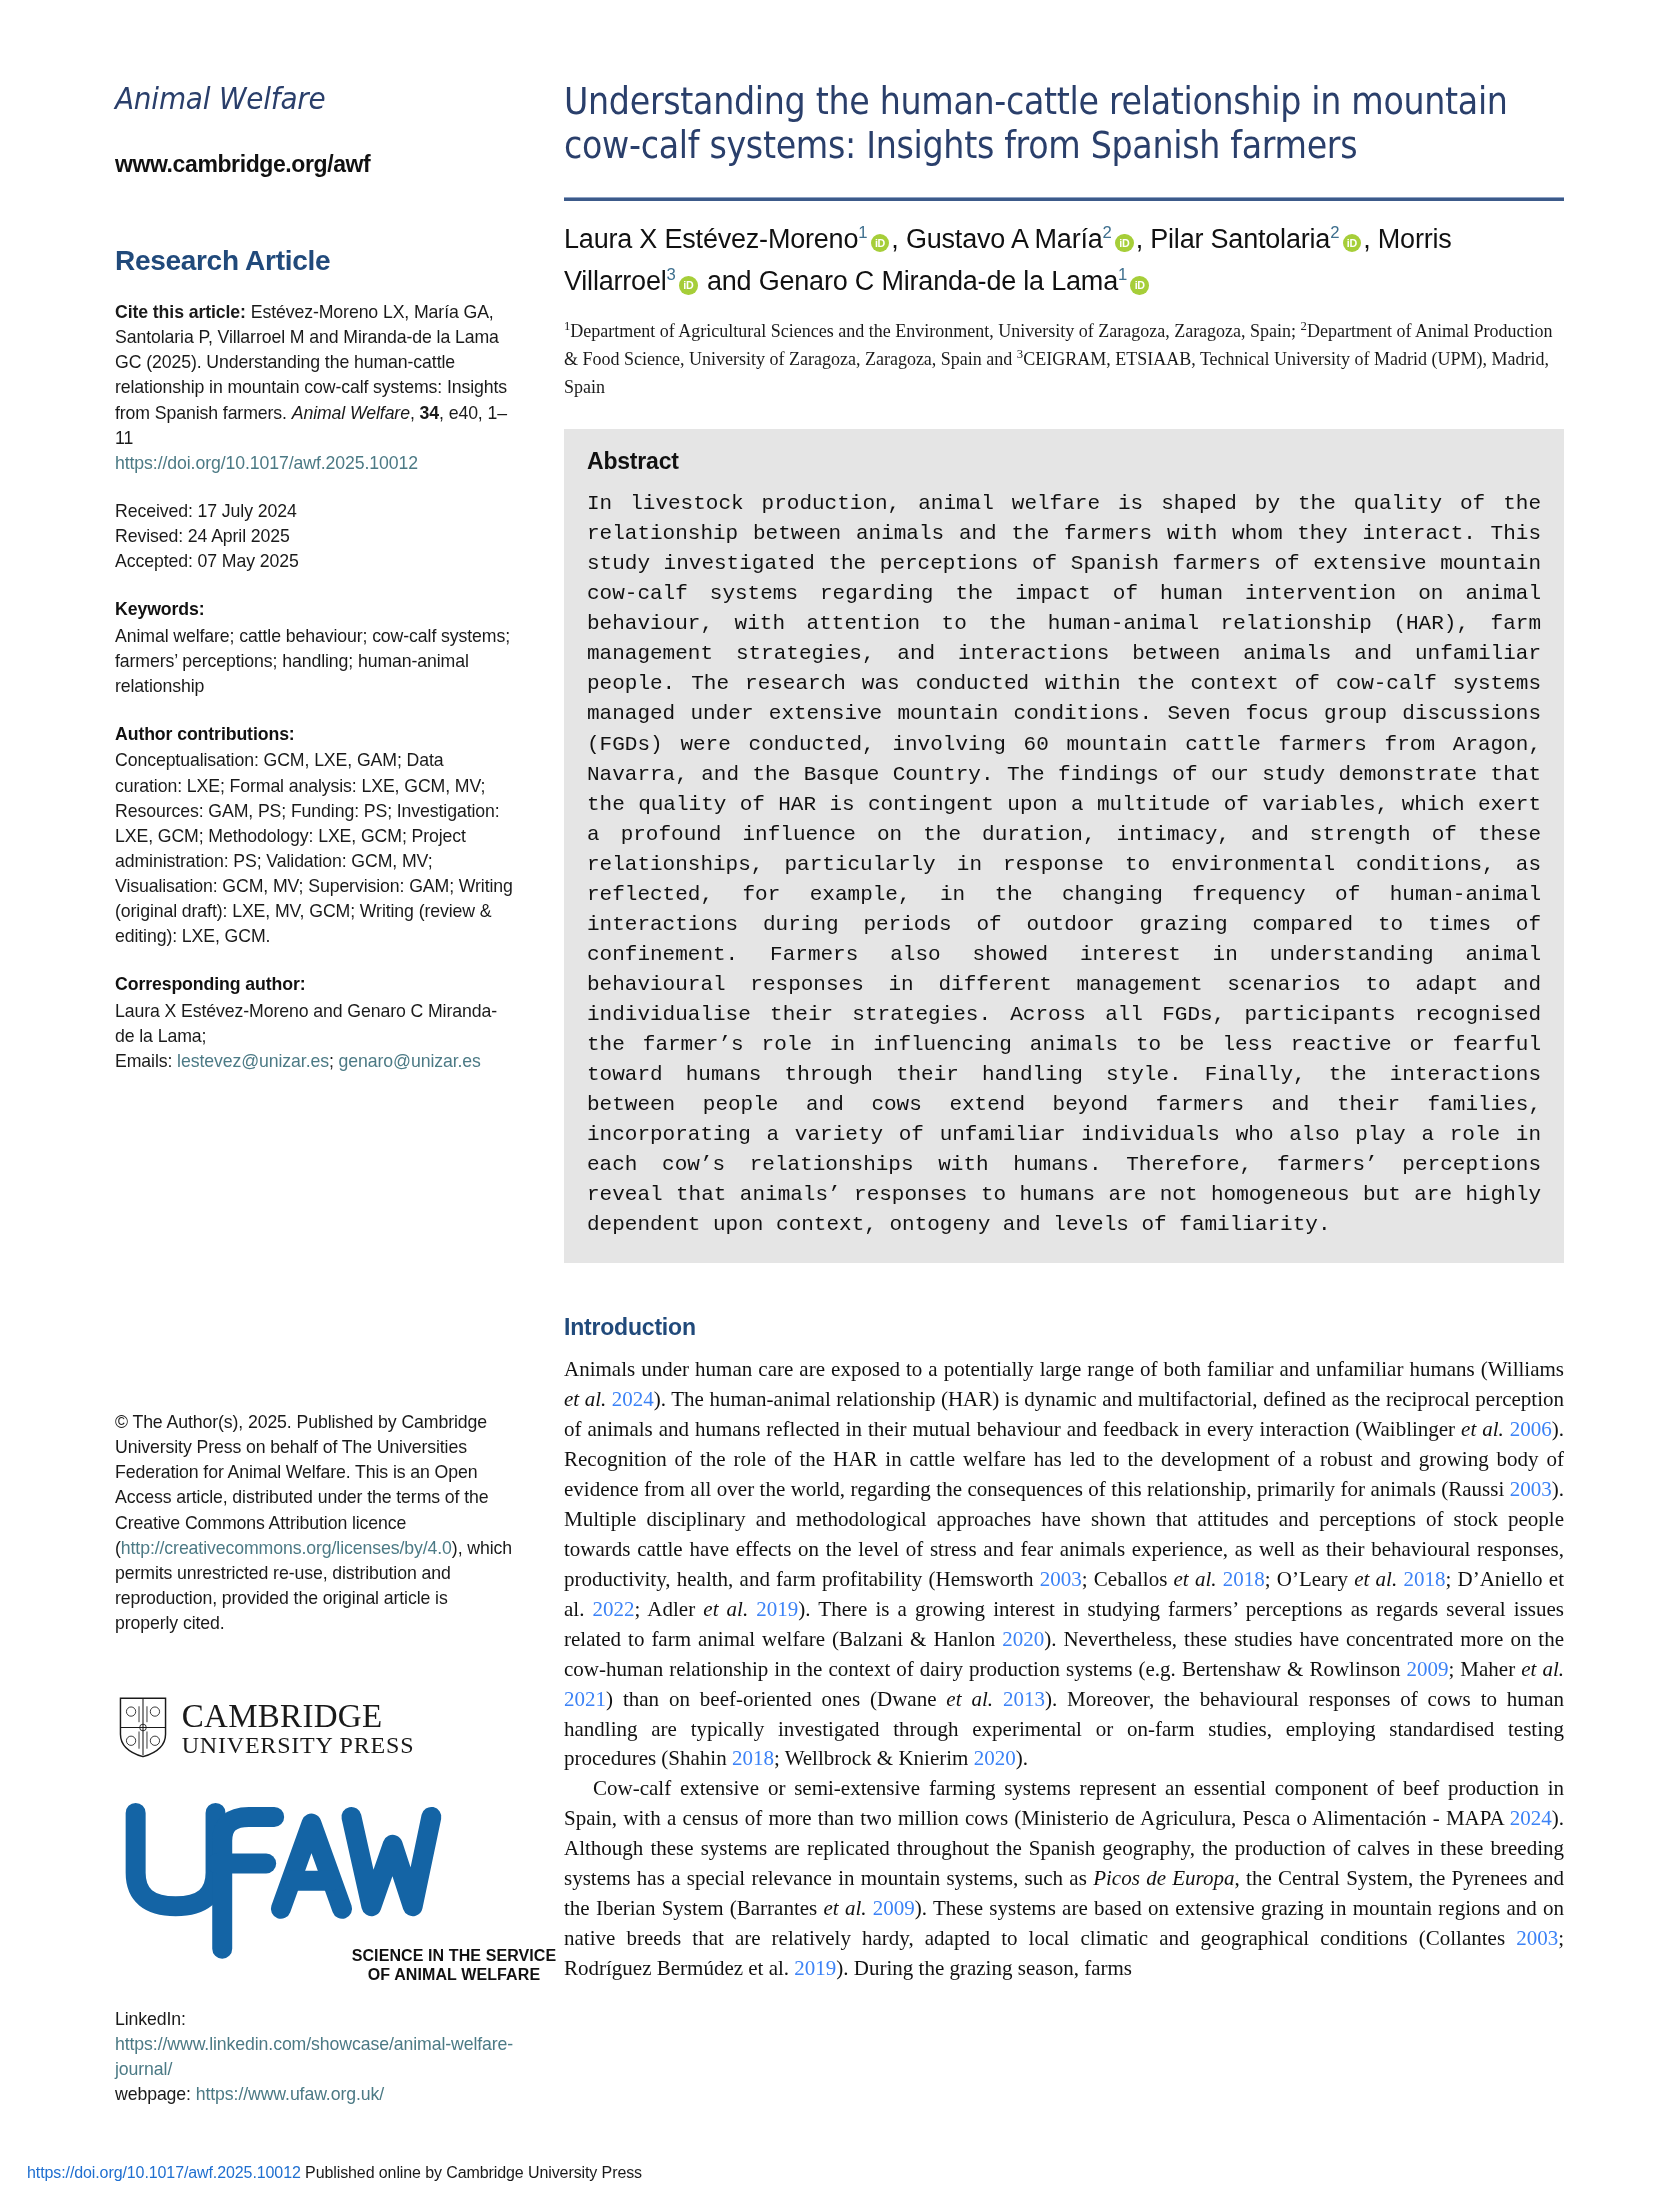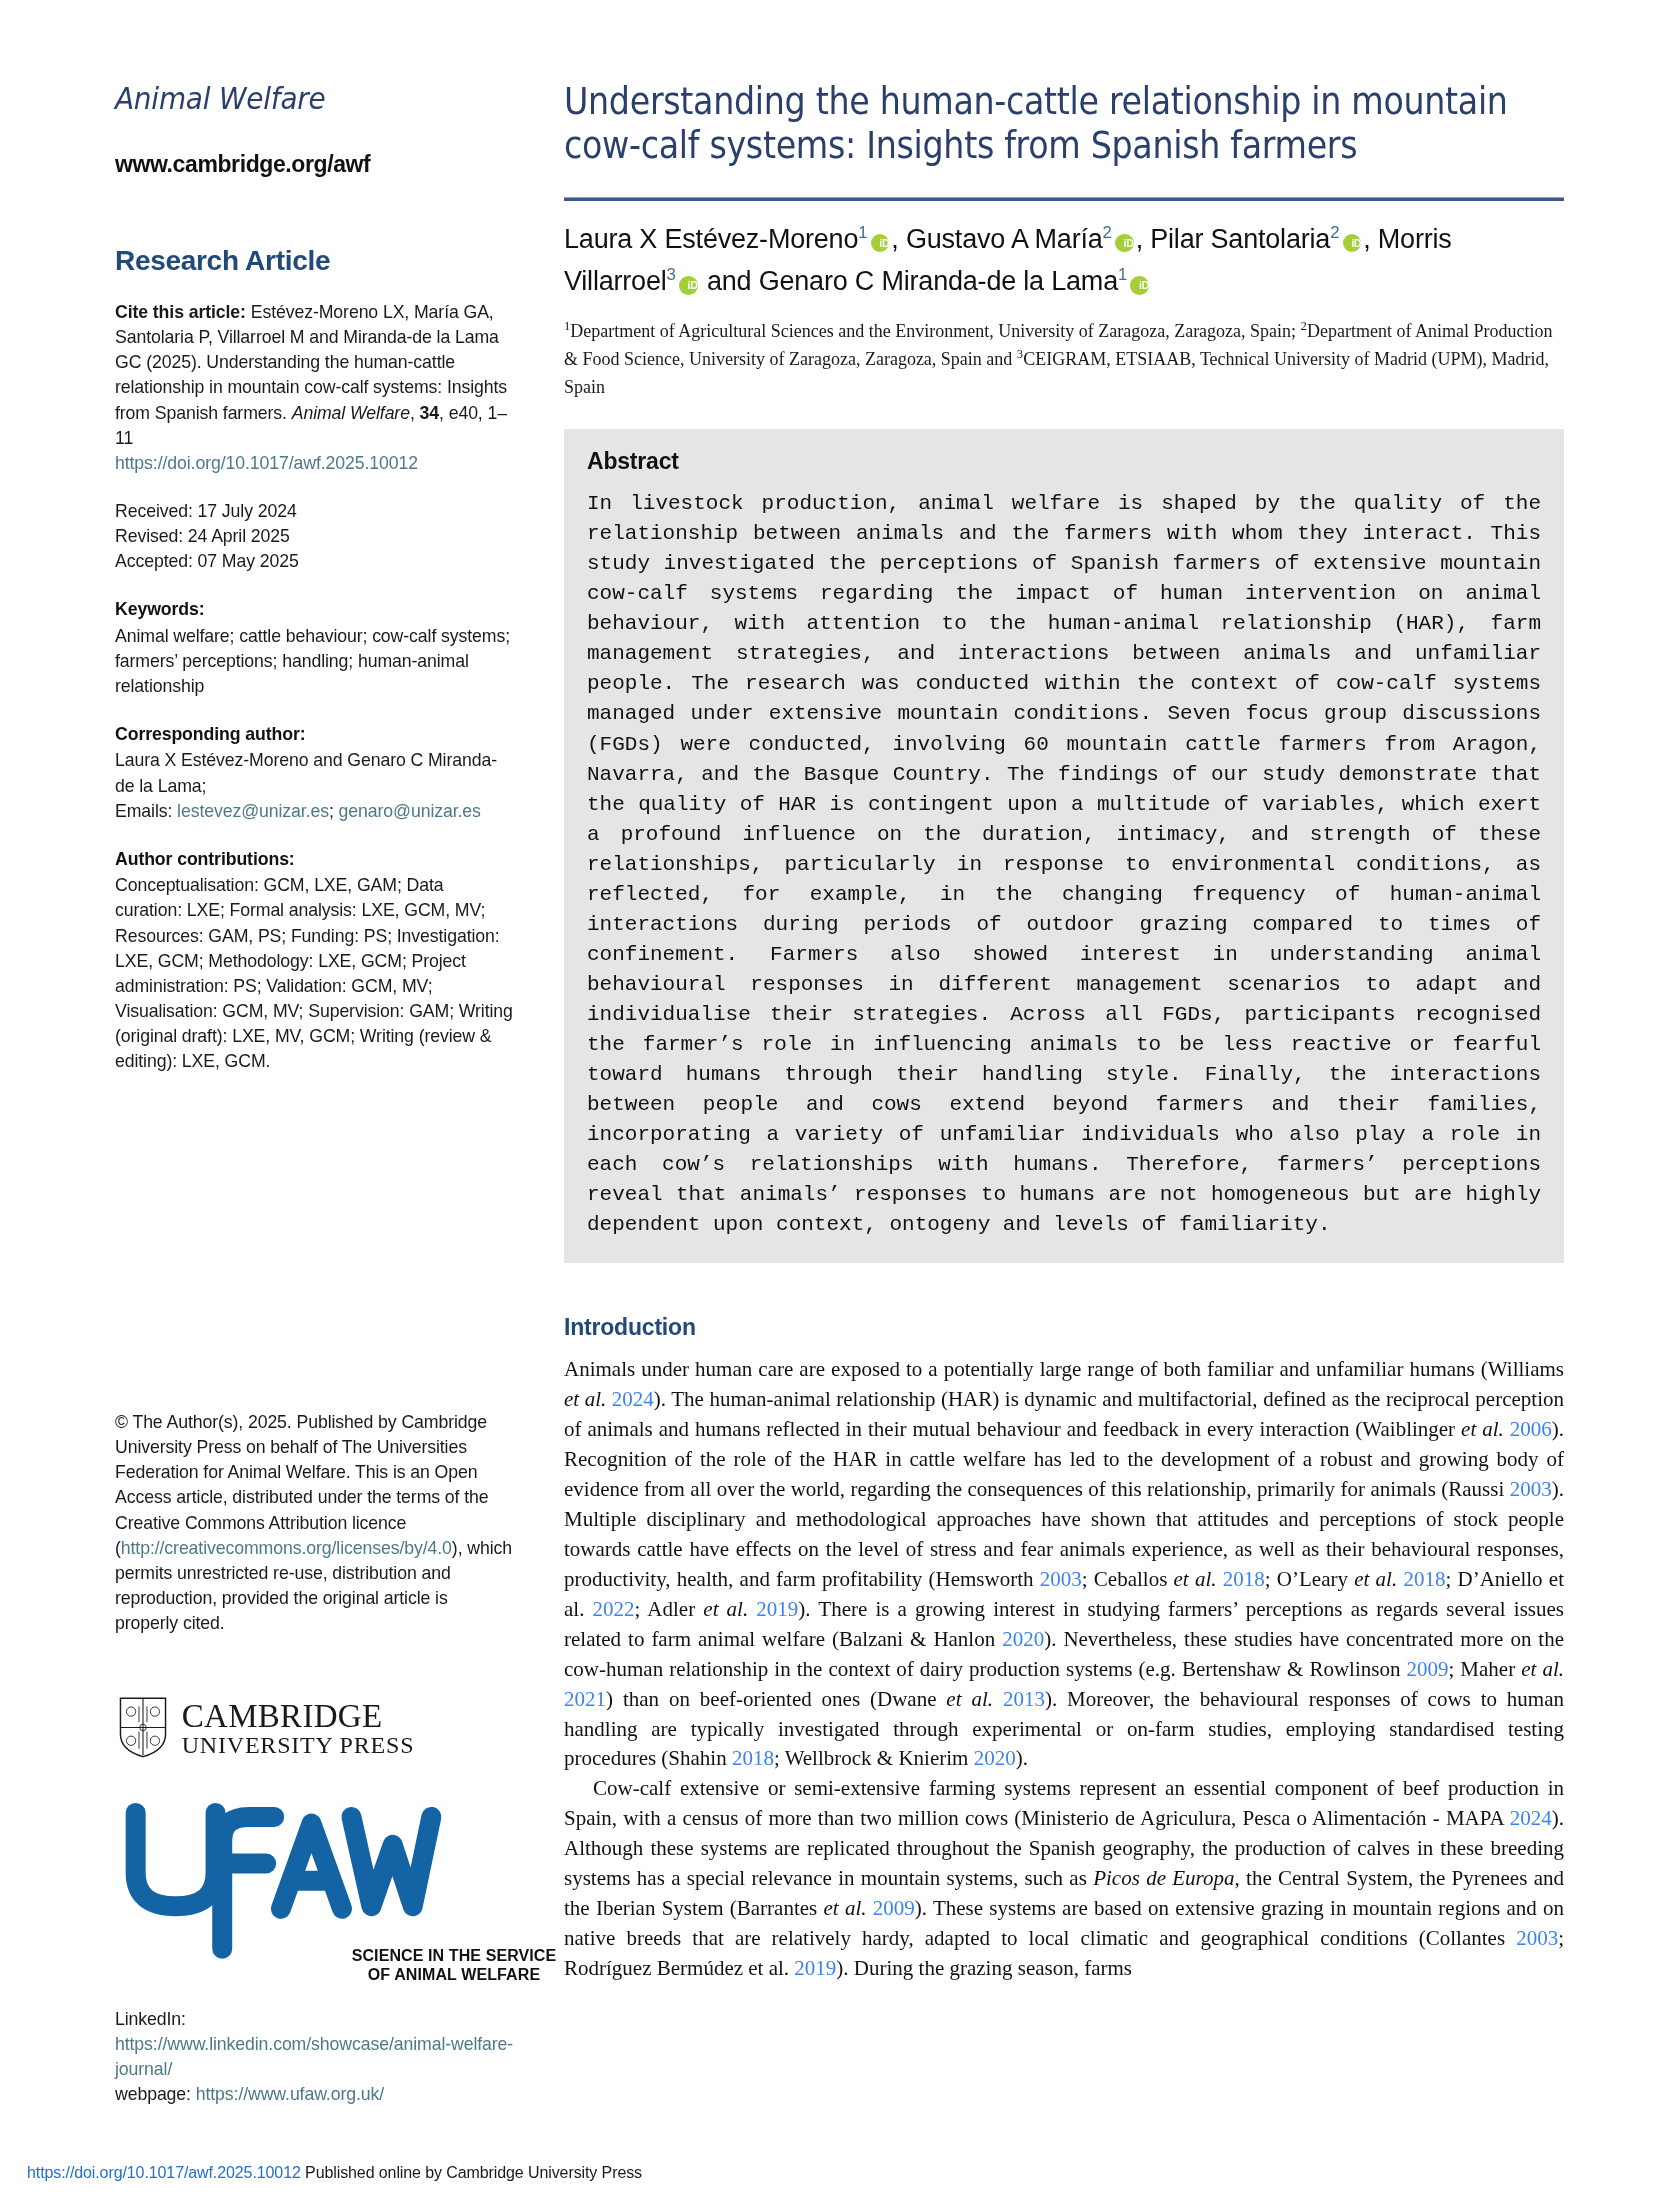--- a/index.html
+++ b/index.html
@@ -147,21 +147,21 @@
   .authors sup { font-size:16.7px; color:#3e6f8e; vertical-align:super; }
   .orcid {
     display:inline-block;
     width:18.7px; height:18.7px;
     border-radius:50%;
     background:#a6ce39;
     color:#ffffff;
     font-size:10.7px;
     font-weight:bold;
     line-height:18.7px;
-    text-align:right;
+    text-align:center;
     vertical-align:1.3px;
     margin:0 2px 0 3.3px;
     font-family:"Liberation Sans", sans-serif;
     letter-spacing:-0.3px;
   }
   .affil {
     font-family:"Liberation Serif", serif;
     font-size:18px;
     line-height:1.52;
     color:#1a1a1a;
@@ -241,28 +241,28 @@
       <div>Revised: 24 April 2025</div>
       <div>Accepted: 07 May 2025</div>
     </div>
 
     <div class="side-block">
       <div class="side-h">Keywords:</div>
       <div>Animal welfare; cattle behaviour; cow-calf systems; farmers’ perceptions; handling; human-animal relationship</div>
     </div>
 
     <div class="side-block">
+      <div class="side-h">Author contributions:</div>
+      <div>Conceptualisation: GCM, LXE, GAM; Data curation: LXE; Formal analysis: LXE, GCM, MV; Resources: GAM, PS; Funding: PS; Investigation: LXE, GCM; Methodology: LXE, GCM; Project administration: PS; Validation: GCM, MV; Visualisation: GCM, MV; Supervision: GAM; Writing (original draft): LXE, MV, GCM; Writing (review &amp; editing): LXE, GCM.</div>
+    </div>
+
+    <div class="side-block">
       <div class="side-h">Corresponding author:</div>
       <div>Laura X Estévez-Moreno and Genaro C Miranda-de la Lama;</div>
       <div><span>Emails: </span><span class="link">lestevez@unizar.es</span><span>; </span><span class="link">genaro@unizar.es</span></div>
-    </div>
-
-    <div class="side-block">
-      <div class="side-h">Author contributions:</div>
-      <div>Conceptualisation: GCM, LXE, GAM; Data curation: LXE; Formal analysis: LXE, GCM, MV; Resources: GAM, PS; Funding: PS; Investigation: LXE, GCM; Methodology: LXE, GCM; Project administration: PS; Validation: GCM, MV; Visualisation: GCM, MV; Supervision: GAM; Writing (original draft): LXE, MV, GCM; Writing (review &amp; editing): LXE, GCM.</div>
     </div>
 
   </div>
 
   <div class="copyright"><span>© The Author(s), 2025. Published by Cambridge University Press on behalf of The Universities Federation for Animal Welfare. This is an Open Access article, distributed under the terms of the Creative Commons Attribution licence (</span><span class="link">http://creativecommons.org/licenses/by/4.0</span><span>), which permits unrestricted re-use, distribution and reproduction, provided the original article is properly cited.</span></div>
 
   <div class="cup-logo">
     <svg class="cup-shield" viewBox="0 0 72 92">
       <path d="M2 2 H70 V56 Q70 80 36 90 Q2 80 2 56 Z" fill="#ffffff" stroke="#1a1a1a" stroke-width="2.2"></path>
       <line x1="36" y1="2" x2="36" y2="88" stroke="#1a1a1a" stroke-width="1.6"></line>

